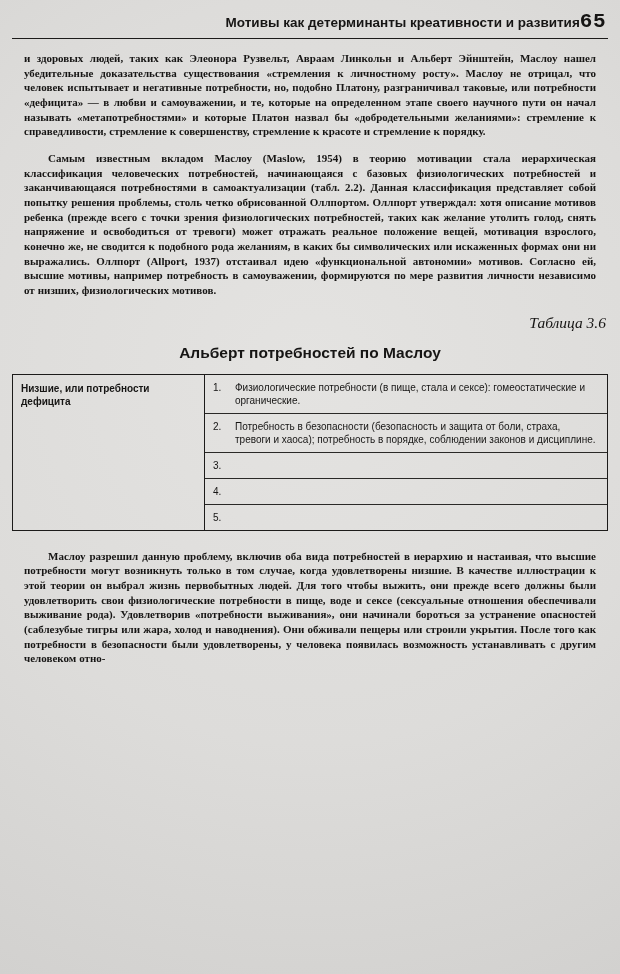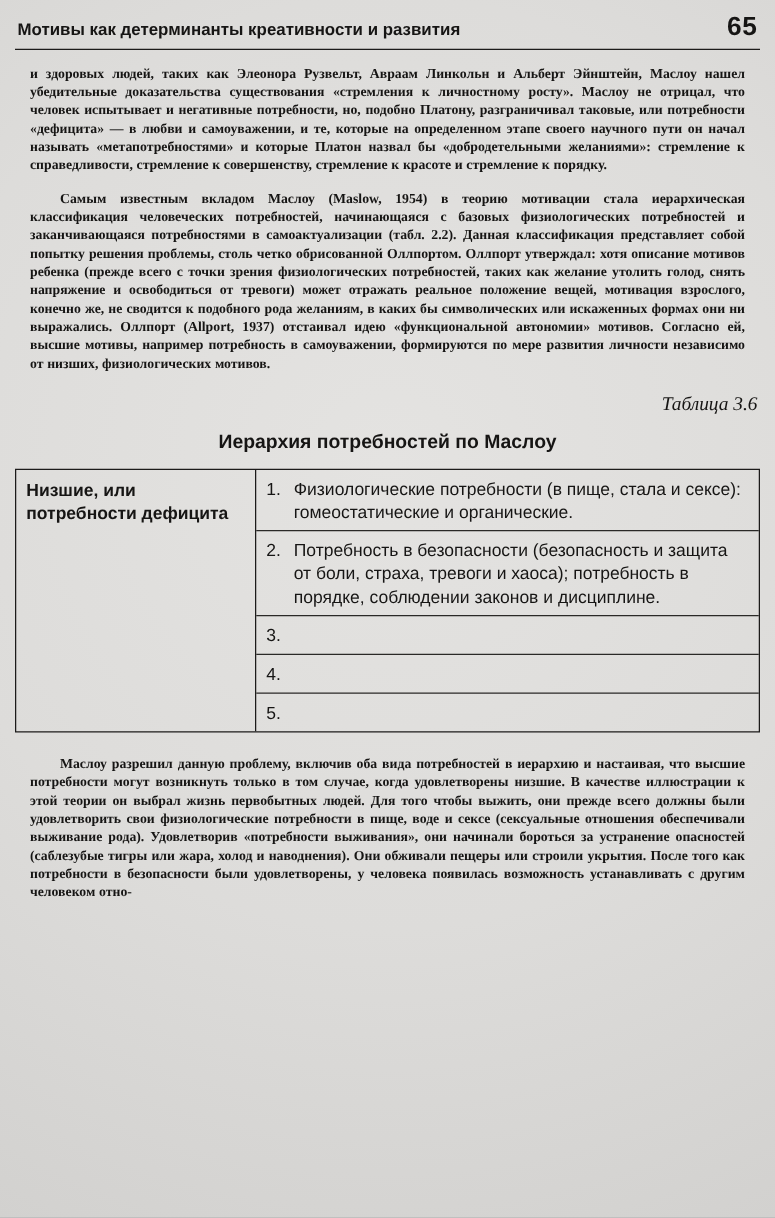--- a/index.html
+++ b/index.html
@@ -8,27 +8,27 @@
     width:620px;height:974px;
     margin:0 auto;
     background:radial-gradient(circle at 50% 38%, #e4e3e1 0%, #dddcda 55%, #d2d1cf 100%);
     box-sizing:border-box;
     padding:8px 12px 0 12px;
     overflow:hidden;
     color:#161514;
     font-family:"Liberation Serif", serif;
   }
   .running-head{
-    display:flex;justify-content:space-between;align-items:baseline;gap:0;
+    display:flex;justify-content:flex-end;align-items:baseline;gap:0;
     font-family:"Liberation Sans", sans-serif;
     font-weight:bold;
     font-size:13.5px;
     padding:2px 2px 5px 2px;
   }
-  .page-number{font-size:21px;letter-spacing:0.5px;}
+  .page-number{font-size:21px;letter-spacing:0.5px;font-family:Liberation Mono, monospace;}
   .head-rule{border-bottom:1.6px solid #1c1b1a;margin:0 0 9px 0;}
   .body-par{
     margin:12px;
     font-size:11px;
     line-height:1.335;
     text-align:justify;
     text-indent:24px;
     word-spacing:0.2px;
     font-weight:bold;
   }
@@ -43,21 +43,21 @@
     font-family:"Liberation Sans", sans-serif;
     font-weight:bold;
     font-size:15.5px;
     text-align:center;
     margin:0 0 12px 0;
   }
   .needs-table{
     display:flex;
     border:1.6px solid #1c1b1a;
     font-family:"Liberation Sans", sans-serif;
-    font-size:14px;
+    font-size:10px;
     line-height:1.3;
     background:transparent;
     margin-bottom:18px;
   }
   .left-cell{
     width:192px;flex:none;
     border-right:1.6px solid #1c1b1a;
     display:flex;flex-direction:column;justify-content:space-between;
     padding:7px 8px 9px 8px;
     font-weight:bold;
@@ -80,21 +80,21 @@
     <span class="head-title">Мотивы как детерминанты креативности и развития</span>
     <span class="page-number">65</span>
   </header>
   <div class="head-rule"></div>
 
   <p class="body-par no-indent">и здоровых людей, таких как Элеонора Рузвельт, Авраам Линкольн и Альберт Эйнштейн, Маслоу нашел убедительные доказательства существования «стремления к личностному росту». Маслоу не отрицал, что человек испытывает и негативные потребности, но, подобно Платону, разграничивал таковые, или потребности «дефицита» — в любви и самоуважении, и те, которые на определенном этапе своего научного пути он начал называть «метапотребностями» и которые Платон назвал бы «добродетельными желаниями»: стремление к справедливости, стремление к совершенству, стремление к красоте и стремление к порядку.</p>
 
   <p class="body-par">Самым известным вкладом Маслоу (Maslow, 1954) в теорию мотивации стала иерархическая классификация человеческих потребностей, начинающаяся с базовых физиологических потребностей и заканчивающаяся потребностями в самоактуализации (табл. 2.2). Данная классификация представляет собой попытку решения проблемы, столь четко обрисованной Оллпортом. Оллпорт утверждал: хотя описание мотивов ребенка (прежде всего с точки зрения физиологических потребностей, таких как желание утолить голод, снять напряжение и освободиться от тревоги) может отражать реальное положение вещей, мотивация взрослого, конечно же, не сводится к подобного рода желаниям, в каких бы символических или искаженных формах они ни выражались. Оллпорт (Allport, 1937) отстаивал идею «функциональной автономии» мотивов. Согласно ей, высшие мотивы, например потребность в самоуважении, формируются по мере развития личности независимо от низших, физиологических мотивов.</p>
 
   <div class="table-caption">Таблица 3.6</div>
-  <div class="table-title">Иерархия потребностей по Маслоу</div>
+  <div class="table-title">Альберт потребностей по Маслоу</div>
 
   <div class="needs-table">
     <div class="left-cell">
       <div class="left-top">Низшие, или потребности дефицита</div>
     </div>
     <div class="right-col">
       <div class="need-item">
         <span class="need-num">1.</span>
         <span class="need-text">Физиологические потребности (в пище, стала и сексе): гомеостатические и органические.</span>
       </div>

